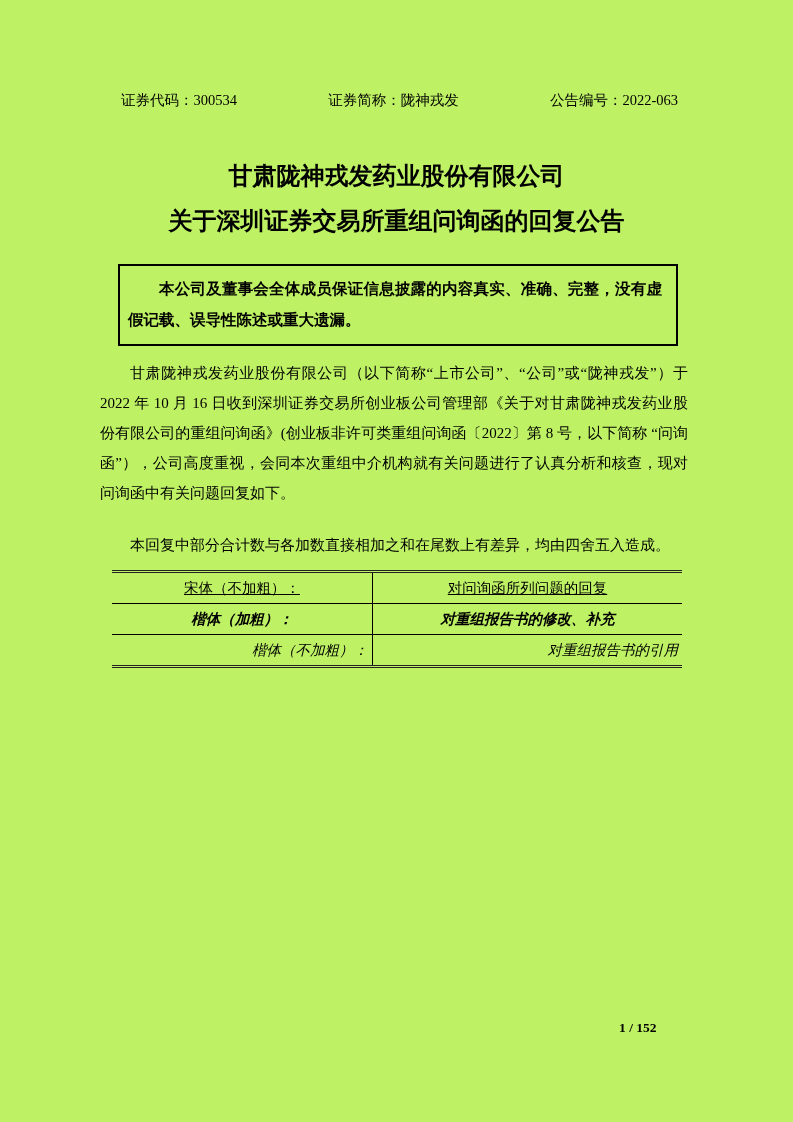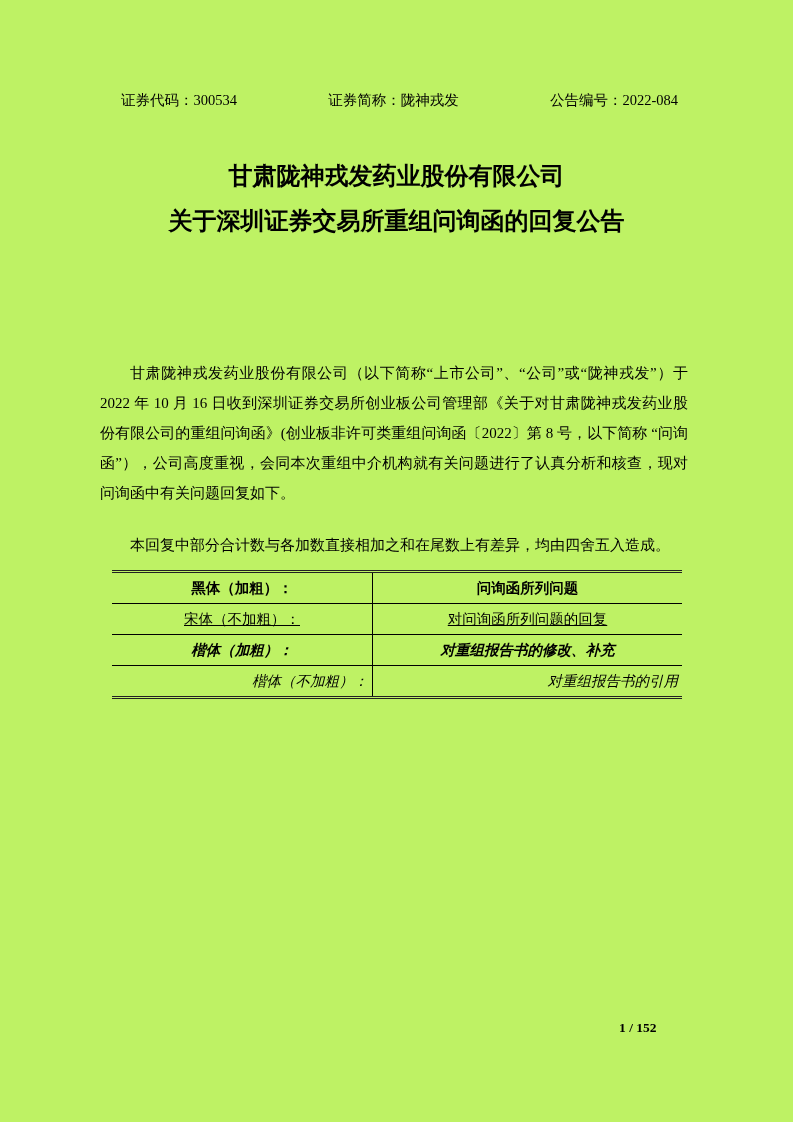--- a/index.html
+++ b/index.html
@@ -95,39 +95,38 @@
   }
 </style>
 </head>
 <body>
 
 <div class="page">
 
   <div class="doc-header">
     <span>证券代码：300534</span>
     <span>证券简称：陇神戎发</span>
-    <span>公告编号：2022-084</span>
+    <span>公告编号：2022-063</span>
   </div>
 
   <div class="titles">
     <p class="t1">甘肃陇神戎发药业股份有限公司</p>
     <p class="t2">关于深圳证券交易所重组问询函的回复公告</p>
   </div>
 
+  <div class="disclaimer-box">
+    <p>本公司及董事会全体成员保证信息披露的内容真实、准确、完整，没有虚假记载、误导性陈述或重大遗漏。</p>
+  </div>
 
   <div class="body-block">
     <p class="p1">甘肃陇神戎发药业股份有限公司（以下简称“上市公司”、“公司”或“陇神戎发”）于 2022 年 10 月 16 日收到深圳证券交易所创业板公司管理部《关于对甘肃陇神戎发药业股份有限公司的重组问询函》(创业板非许可类重组问询函〔2022〕第 8 号，以下简称 “问询函”），公司高度重视，会同本次重组中介机构就有关问题进行了认真分析和核查，现对问询函中有关问题回复如下。</p>
     <p class="p3">本回复中部分合计数与各加数直接相加之和在尾数上有差异，均由四舍五入造成。</p>
 
     <table class="font-legend">
       <tbody>
-        <tr>
-          <td class="col-font f-hei">黑体（加粗）：</td>
-          <td class="f-hei">问询函所列问题</td>
-        </tr>
         <tr>
           <td class="col-font f-song">宋体（不加粗）：</td>
           <td class="f-song">对问询函所列问题的回复</td>
         </tr>
         <tr>
           <td class="col-font f-kai-bold">楷体（加粗）：</td>
           <td class="f-kai-bold">对重组报告书的修改、补充</td>
         </tr>
         <tr>
           <td class="col-font f-kai">楷体（不加粗）：</td>

